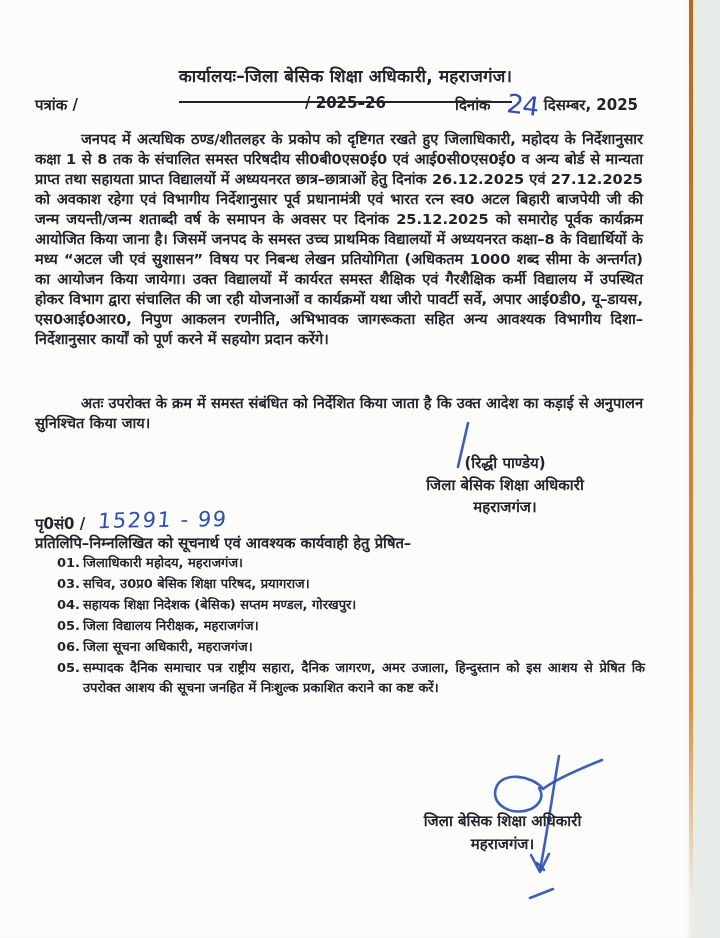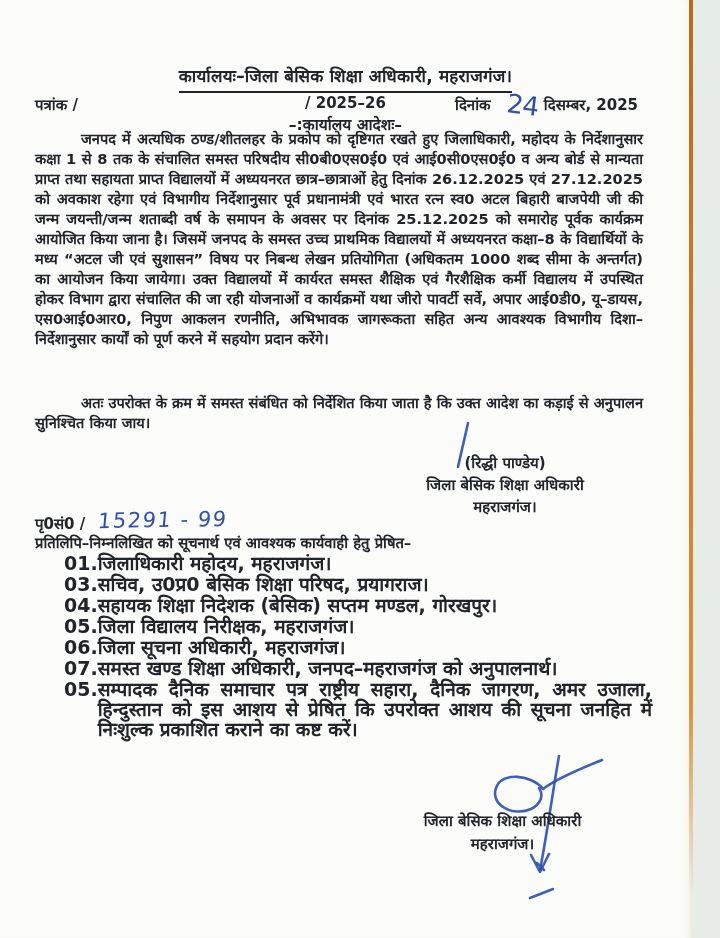--- a/index.html
+++ b/index.html
@@ -23,21 +23,21 @@
     position:absolute;left:693px;top:0;width:27px;height:938px;
     background:#e7ece8;
   }
   .ink{color:#21242b;font-weight:700;}
   .hand{color:#2e4fae;font-weight:500;}
 
   .office-title{
     position:absolute;left:0;top:64px;width:691px;text-align:center;
     font-size:17px;letter-spacing:.2px;
   }
-  .office-title span{border-bottom:2px solid #21242b;padding-bottom:5px;}
+  .office-title span{border-bottom:2px solid #21242b;padding-bottom:15px;}
 
   .ref-row{position:absolute;left:0;top:92px;width:691px;height:28px;font-size:15px;}
   .letter-no-label{position:absolute;left:35px;top:2px;}
   .letter-no-year{position:absolute;left:305px;top:2px;}
   .date-group{position:absolute;left:455px;top:2px;white-space:nowrap;}
   .date-day{
     position:absolute;left:52px;top:-4px;
     font-size:26px;transform:rotate(7deg);letter-spacing:-1px;
   }
   .date-rest{margin-left:48px;}
@@ -62,21 +62,21 @@
   .ref2-row{position:absolute;left:0;top:508px;width:691px;height:30px;font-size:15px;}
   .ref2-label{position:absolute;left:35px;top:5px;}
   .ref2-no{
     position:absolute;left:98px;top:0;font-size:21px;letter-spacing:1.5px;
     transform:skewX(-6deg) rotate(-1deg);
   }
   .ref2-year{position:absolute;left:303px;top:5px;}
 
   .copy-heading{position:absolute;left:35px;top:532px;width:620px;font-size:14.8px;}
 
-  .copy-list{position:absolute;left:64px;top:553px;width:588px;font-size:19px;}
+  .copy-list{position:absolute;left:57px;top:553px;width:588px;font-size:13px;}
   .li{display:flex;line-height:20px;margin-bottom:1px;}
   .li .num{flex:0 0 26px;}
   .li .txt{flex:1;text-align:justify;}
 
   .bottom-sig{
     position:absolute;left:385px;top:810px;width:235px;
     text-align:center;font-size:15px;line-height:23px;
   }
   .signature-svg{position:absolute;left:440px;top:738px;width:200px;height:180px;}
   svg .pen{stroke:#2e52b2;stroke-width:2.6;fill:none;
@@ -98,21 +98,20 @@
   <div class="ref-row">
     <span class="letter-no-label ink">पत्रांक /</span>
     <span class="letter-no-year ink">/ 2025–26</span>
     <span class="date-group ink">
       <span>दिनांक</span>
       <span class="date-day hand">24</span>
       <span class="date-rest">दिसम्बर, 2025</span>
     </span>
   </div>
 
-  <div class="order-heading ink">–:कार्यालय आदेशः–</div>
 
   <div class="para para1 ink">जनपद में अत्यधिक ठण्ड/शीतलहर के प्रकोप को दृष्टिगत रखते हुए जिलाधिकारी, महोदय के निर्देशानुसार कक्षा 1 से 8 तक के संचालित समस्त परिषदीय सी0बी0एस0ई0 एवं आई0सी0एस0ई0 व अन्य बोर्ड से मान्यता प्राप्त तथा सहायता प्राप्त विद्यालयों में अध्ययनरत छात्र–छात्राओं हेतु दिनांक 26.12.2025 एवं 27.12.2025 को अवकाश रहेगा एवं विभागीय निर्देशानुसार पूर्व प्रधानामंत्री एवं भारत रत्न स्व0 अटल बिहारी बाजपेयी जी की जन्म जयन्ती/जन्म शताब्दी वर्ष के समापन के अवसर पर दिनांक 25.12.2025 को समारोह पूर्वक कार्यक्रम आयोजित किया जाना है। जिसमें जनपद के समस्त उच्च प्राथमिक विद्यालयों में अध्ययनरत कक्षा–8 के विद्यार्थियों के मध्य “अटल जी एवं सुशासन” विषय पर निबन्ध लेखन प्रतियोगिता (अधिकतम 1000 शब्द सीमा के अन्तर्गत) का आयोजन किया जायेगा। उक्त विद्यालयों में कार्यरत समस्त शैक्षिक एवं गैरशैक्षिक कर्मी विद्यालय में उपस्थित होकर विभाग द्वारा संचालित की जा रही योजनाओं व कार्यक्रमों यथा जीरो पावर्टी सर्वे, अपार आई0डी0, यू–डायस, एस0आई0आर0, निपुण आकलन रणनीति, अभिभावक जागरूकता सहित अन्य आवश्यक विभागीय दिशा–निर्देशानुसार कार्यों को पूर्ण करने में सहयोग प्रदान करेंगे।</div>
 
   <div class="para para2 ink">अतः उपरोक्त के क्रम में समस्त संबंधित को निर्देशित किया जाता है कि उक्त आदेश का कड़ाई से अनुपालन सुनिश्चित किया जाय।</div>
 
   <svg class="sig-stroke" viewBox="0 0 32 52">
     <path class="pen" d="M20,4 C17,18 13,34 10,48"></path>
   </svg>
 
   <div class="sig-block ink">
@@ -143,24 +142,20 @@
     </div>
     <div class="li">
       <span class="num">05.</span>
       <span class="txt">जिला विद्यालय निरीक्षक, महराजगंज।</span>
     </div>
     <div class="li">
       <span class="num">06.</span>
       <span class="txt">जिला सूचना अधिकारी, महराजगंज।</span>
     </div>
     <div class="li">
-      <span class="num">07.</span>
-      <span class="txt">समस्त खण्ड शिक्षा अधिकारी, जनपद–महराजगंज को अनुपालनार्थ।</span>
-    </div>
-    <div class="li">
       <span class="num">05.</span>
       <span class="txt">सम्पादक दैनिक समाचार पत्र राष्ट्रीय सहारा, दैनिक जागरण, अमर उजाला, हिन्दुस्तान को इस आशय से प्रेषित कि उपरोक्त आशय की सूचना जनहित में निःशुल्क प्रकाशित कराने का कष्ट करें।</span>
     </div>
   </div>
 
   <svg class="signature-svg" viewBox="0 0 200 180">
     <path class="pen" d="M162,22 C132,34 112,44 103,51 C92,37 62,33 56,50 C50,67 73,79 91,71 C101,66 104,57 99,50"></path>
     <path class="pen" d="M119,18 C113,52 107,96 100,132"></path>
     <path class="pen" d="M91,117 L100,134 L109,116"></path>
     <path class="pen" d="M97,125 L104,132"></path>

